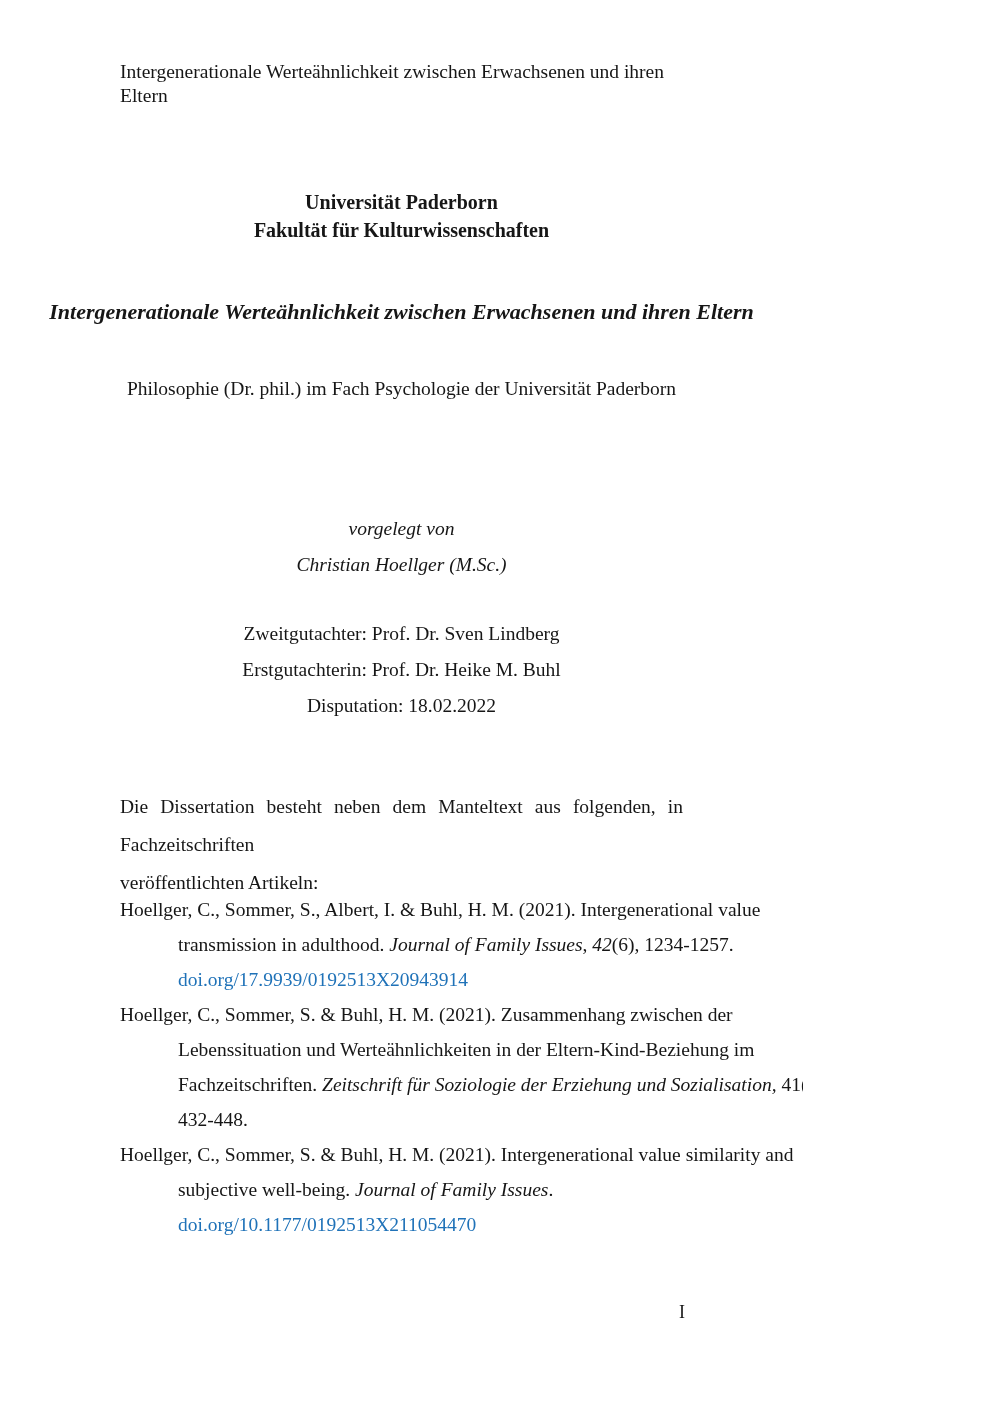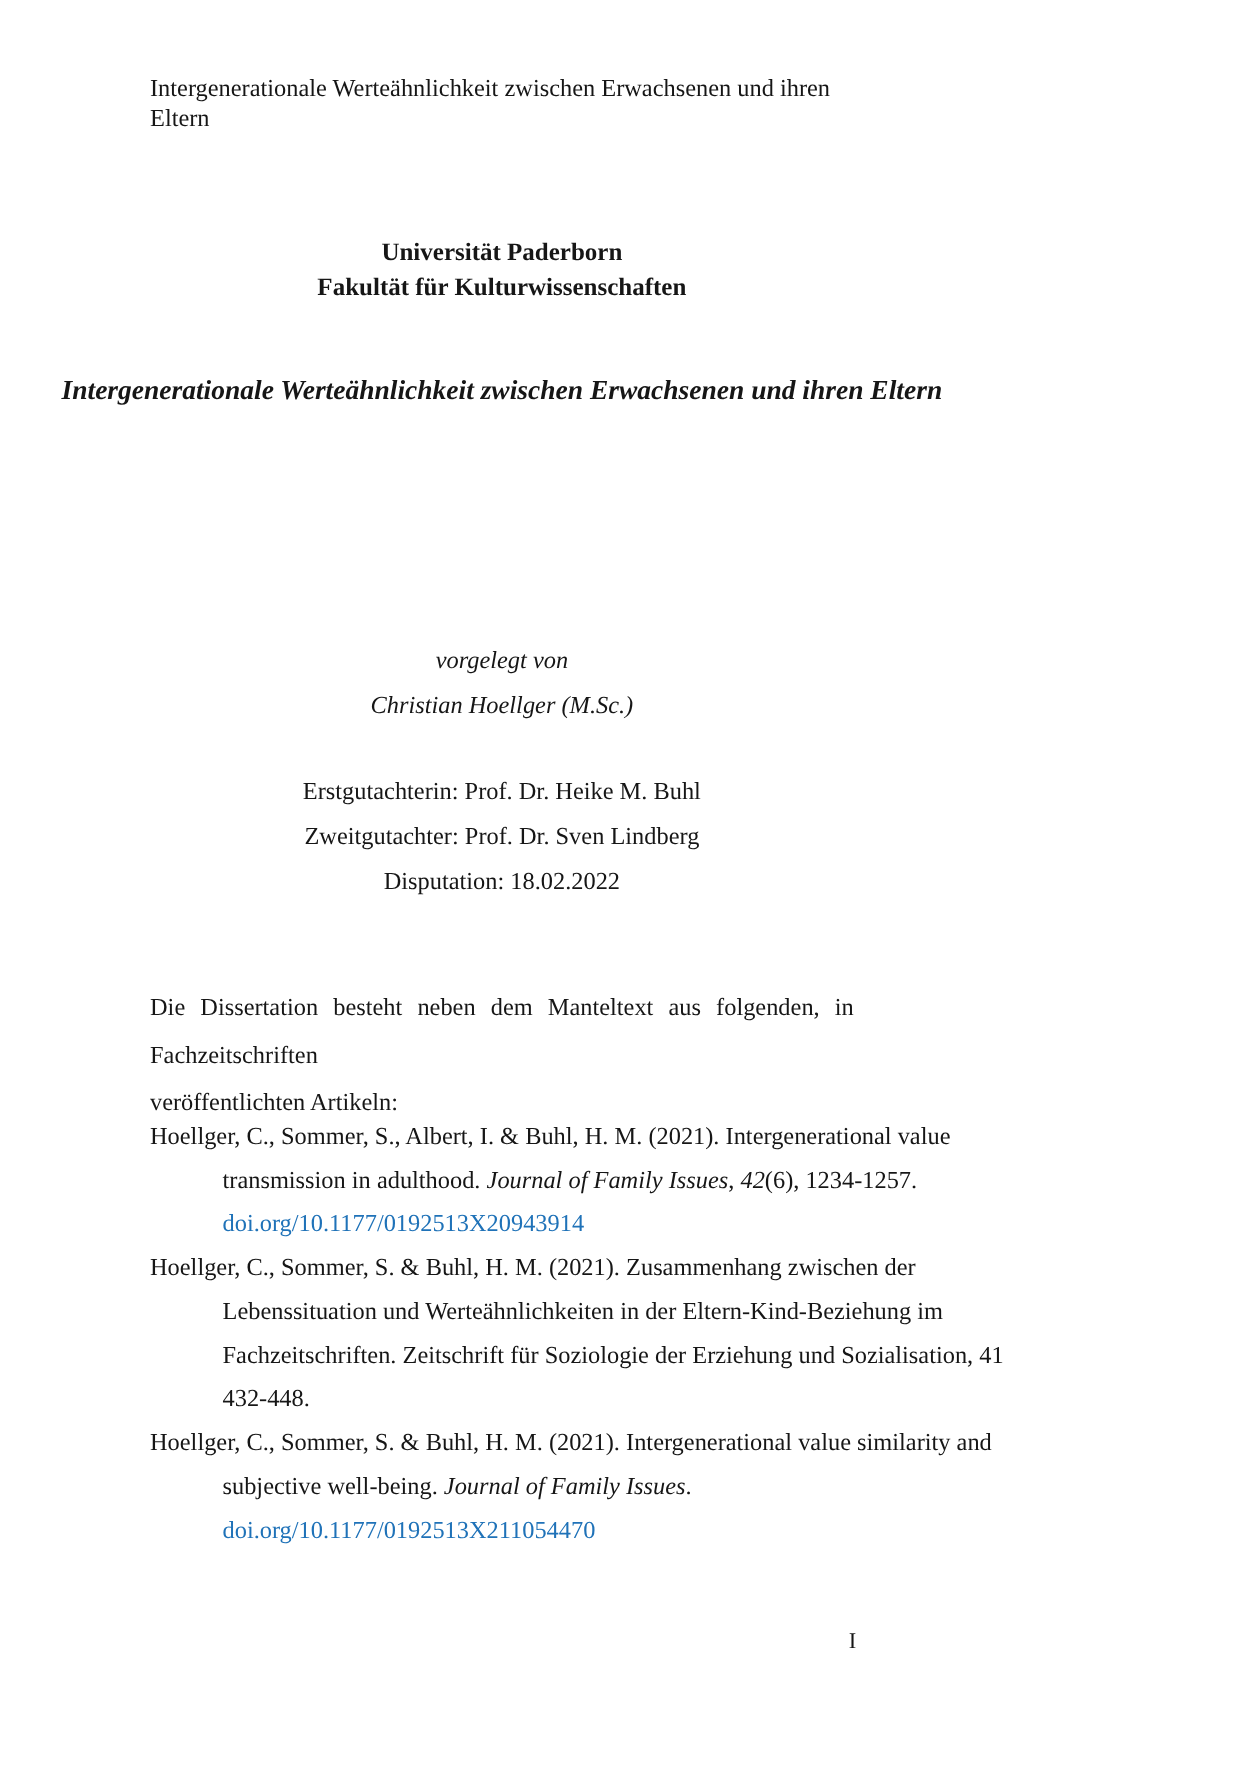--- a/index.html
+++ b/index.html
@@ -107,48 +107,49 @@
   <header class="running-head">Intergenerationale Werteähnlichkeit zwischen Erwachsenen und ihren Eltern</header>
 
   <div class="institution">
     <div>Universität Paderborn</div>
     <div>Fakultät für Kulturwissenschaften</div>
   </div>
 
   <h1 class="title">Intergenerationale Werteähnlichkeit zwischen Erwachsenen und ihren Eltern</h1>
 
   <div class="subtitle">
+    <div>Philosophie (Dr. phil.) im Fach Psychologie der Universität Paderborn</div>
   </div>
 
   <div class="presenter">
     <div>vorgelegt von</div>
     <div>Christian Hoellger (M.Sc.)</div>
   </div>
 
   <div class="committee">
+    <div>Zweitgutachter: Prof. Dr. Sven Lindberg</div>
     <div>Erstgutachterin: Prof. Dr. Heike M. Buhl</div>
-    <div>Zweitgutachter: Prof. Dr. Sven Lindberg</div>
     <div>Disputation: 18.02.2022</div>
   </div>
 
   <div class="intro">
     <div class="justify-full">Die Dissertation besteht neben dem Manteltext aus folgenden, in Fachzeitschriften</div>
     <div>veröffentlichten Artikeln:</div>
   </div>
 
   <div class="references">
       <div class="reference">
         <div class="ref-line"><span>Hoellger, C., Sommer, S., Albert, I. &amp; Buhl, H. M. (2021). Intergenerational value</span></div>
         <div class="ref-line cont"><span>transmission in adulthood. </span><span style="font-style: italic;">Journal of Family Issues</span><span>, </span><span style="font-style: italic;">42</span><span>(6), 1234-1257.</span></div>
-        <div class="ref-line cont"><span class="doi-link">doi.org/10.1177/0192513X20943914</span></div>
+        <div class="ref-line cont"><span class="doi-link">doi.org/17.9939/0192513X20943914</span></div>
       </div>
       <div class="reference">
         <div class="ref-line"><span>Hoellger, C., Sommer, S. &amp; Buhl, H. M. (2021). Zusammenhang zwischen der</span></div>
         <div class="ref-line cont"><span>Lebenssituation und Werteähnlichkeiten in der Eltern-Kind-Beziehung im</span></div>
-        <div class="ref-line cont"><span>Fachzeitschriften. </span><span style="">Zeitschrift für Soziologie der Erziehung und Sozialisation,</span><span> 41(4),</span></div>
+        <div class="ref-line cont"><span>Fachzeitschriften. </span><span style="font-style: italic;">Zeitschrift für Soziologie der Erziehung und Sozialisation,</span><span> 41(4),</span></div>
         <div class="ref-line cont"><span>432-448.</span></div>
       </div>
       <div class="reference">
         <div class="ref-line"><span>Hoellger, C., Sommer, S. &amp; Buhl, H. M. (2021). Intergenerational value similarity and</span></div>
         <div class="ref-line cont"><span>subjective well-being. </span><span style="font-style: italic;">Journal of Family Issues</span><span>.</span></div>
         <div class="ref-line cont"><span class="doi-link">doi.org/10.1177/0192513X211054470</span></div>
       </div>
     </div>
 
   <div class="page-number">I</div>

